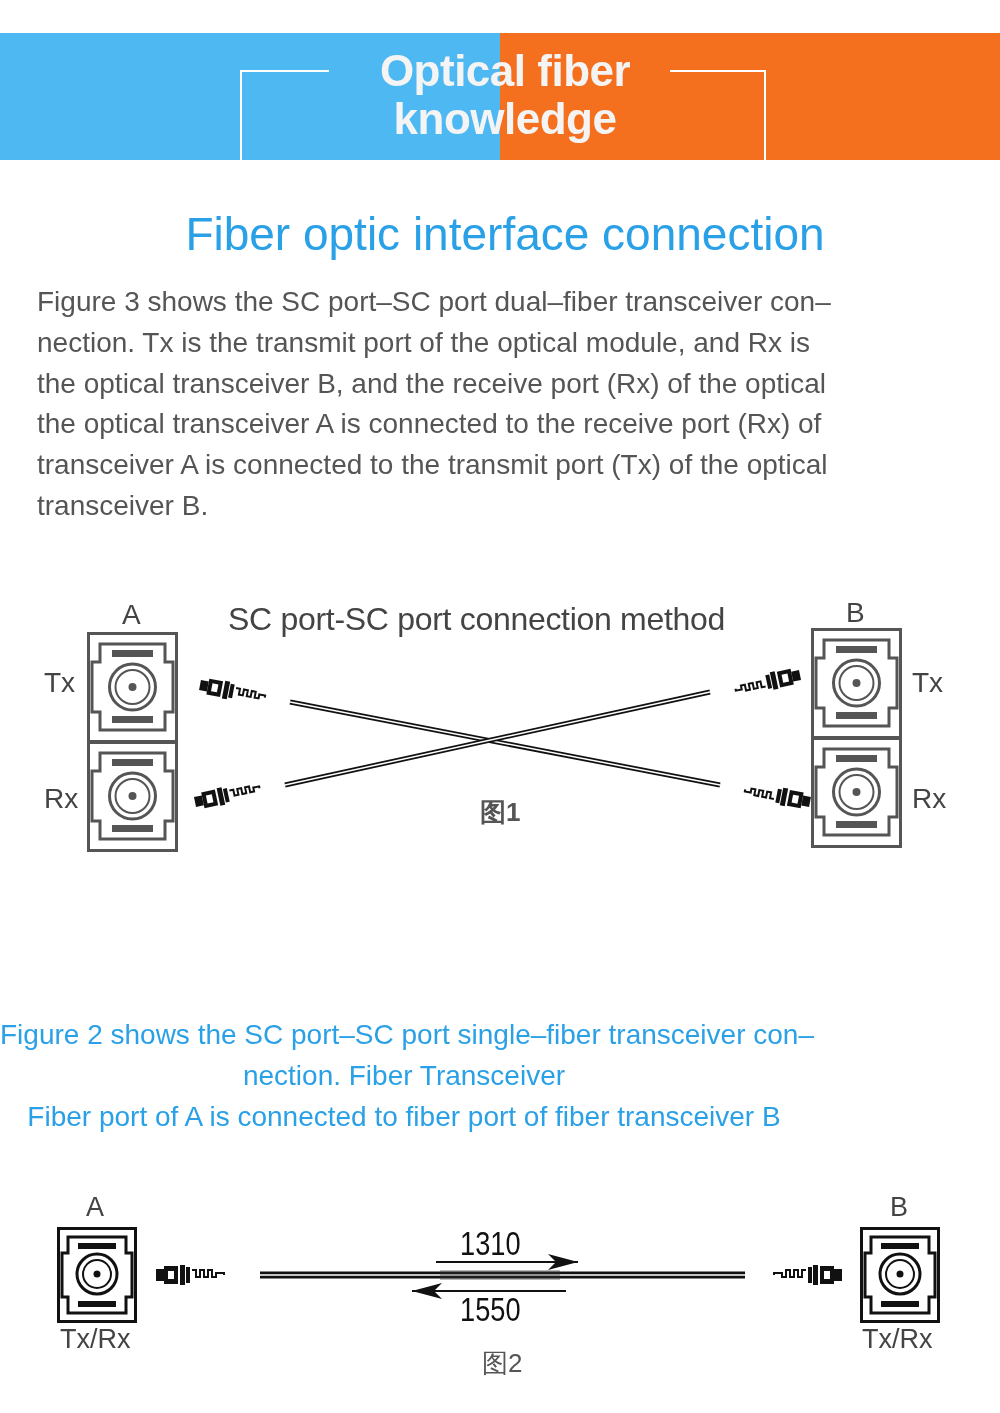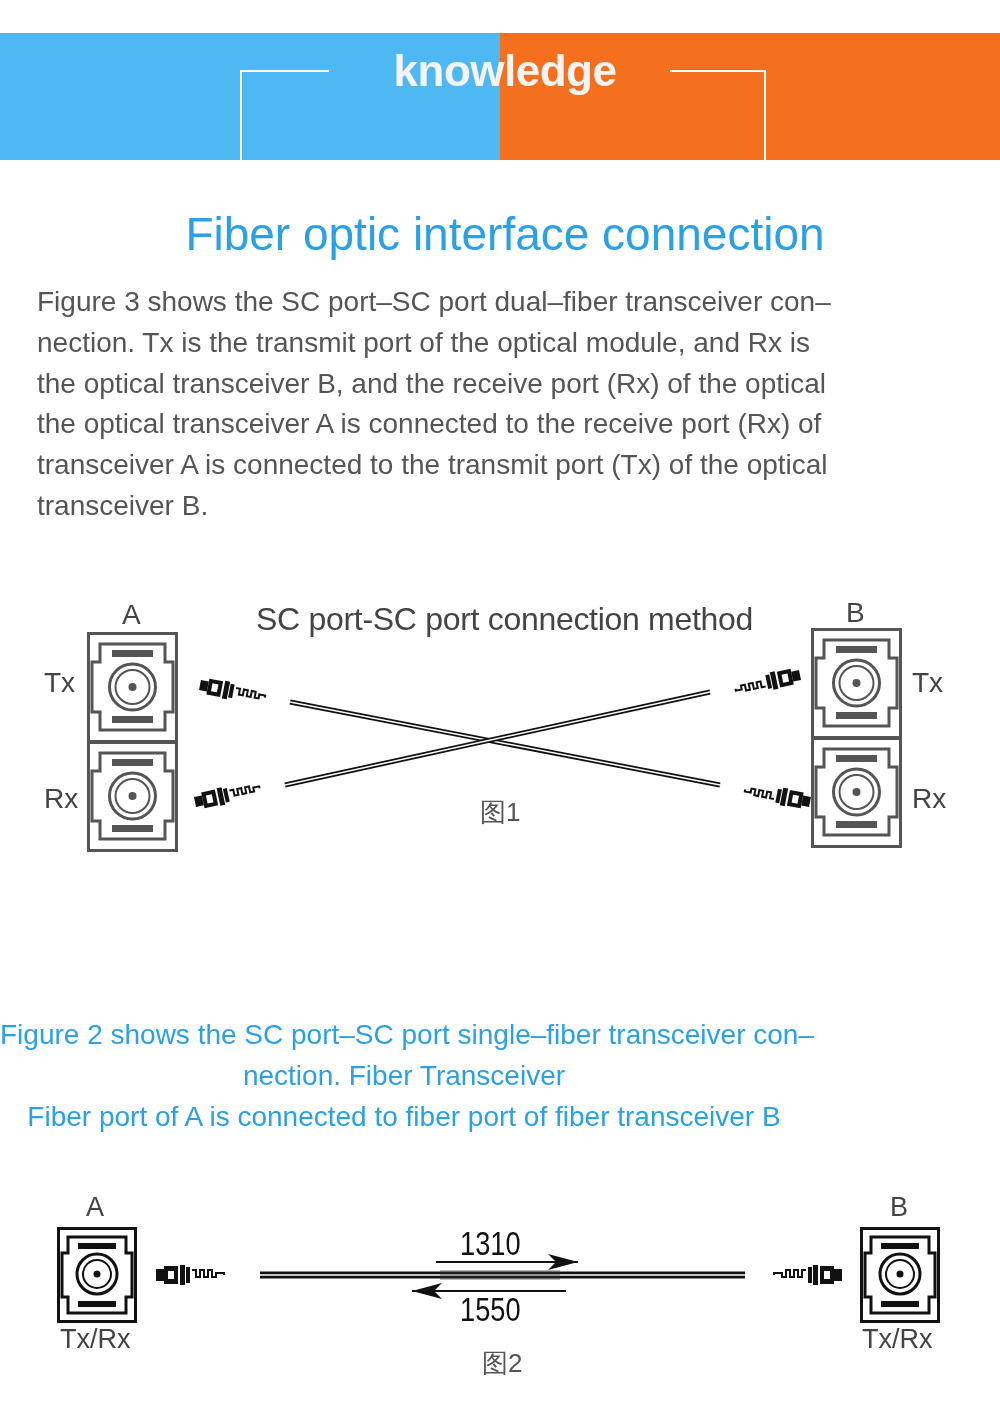--- a/index.html
+++ b/index.html
@@ -14,41 +14,42 @@
   .banner-frame-top-right { position: absolute; left: 670px; top: 37px; width: 96px; height: 2px; background: #fff; }
   .banner-title { position: absolute; left: 300px; top: 14px; width: 410px; text-align: center; color: #f4f4f4; font-size: 44px; line-height: 48px; font-weight: bold; letter-spacing: -0.5px; }
 
   .section-title { position: absolute; left: 0; top: 204px; width: 1010px; text-align: center; color: #2aa0e6; font-size: 46px; line-height: 60px; }
 
   .para { position: absolute; left: 37px; top: 282px; width: 950px; color: #555555; font-size: 28px; line-height: 40.8px; }
   .para div { white-space: nowrap; }
 
   .fig1 { position: absolute; left: 0; top: 595px; width: 1000px; height: 270px; }
   .fig-label { position: absolute; color: #444; font-size: 28px; }
-  .fig1-title { position: absolute; left: 256px; top: 6px; color: #444; font-size: 32px; letter-spacing: -0.3px; }
+  .fig1-title { position: absolute; left: 228px; top: 6px; color: #444; font-size: 32px; letter-spacing: -0.3px; }
   .fig-caption { position: absolute; color: #555; font-size: 26px; }
 
   .para2 { position: absolute; left: 0; top: 1014px; width: 808px; color: #2aa0e6; font-size: 28px; line-height: 41px; text-align: center; }
   .para2 div { white-space: nowrap; }
 
   .fig2 { position: absolute; left: 0; top: 1190px; width: 1000px; height: 200px; }
   .wl { position: absolute; font-family: "Liberation Sans Narrow", "Liberation Sans", sans-serif; color: #111; font-size: 34px; transform: scaleX(0.8); transform-origin: left top; }
 
   svg { position: absolute; overflow: visible; }
 </style>
 </head>
 <body>
 
 <div class="banner">
   <div class="banner-left"></div>
   <div class="banner-right"></div>
   <div class="banner-frame"></div>
   <div class="banner-frame-top-left"></div>
   <div class="banner-frame-top-right"></div>
   <div class="banner-title">
+    <div>Optical fiber</div>
     <div>knowledge</div>
   </div>
 </div>
 
 <div class="section-title">Fiber optic interface connection</div>
 
 <div class="para">
   <div>Figure 3 shows the SC port–SC port dual–fiber transceiver con–</div>
   <div>nection. Tx is the transmit port of the optical module, and Rx is</div>
   <div>the optical transceiver B, and the receive port (Rx) of the optical</div>
@@ -147,21 +148,21 @@
         <rect x="0" y="-5" width="8" height="10" fill="#111"></rect>
         <rect x="8" y="-8" width="14" height="16" fill="#111"></rect>
         <rect x="12" y="-4" width="6" height="8" fill="#fff"></rect>
         <rect x="24" y="-9" width="5" height="18" fill="#111"></rect>
         <rect x="30" y="-7" width="4" height="14" fill="#111"></rect>
         <path d="M36 -4 h4 v6 h4 v-6 h4 v6 h4 v-6 h4 v6 h4 v-4 h6 v2" fill="none" stroke="#111" stroke-width="2"></path>
       </g>
     </g>
   </svg>
 
-  <div class="fig-caption" style="left:480px; top:200px;">图1</div>
+  <div class="fig-caption" style="left:480px; top:200px;font-weight:bold;">图1</div>
 </div>
 
 <div class="para2">
   <div>Figure 2 shows the SC port–SC port single–fiber transceiver con–</div>
   <div>nection. Fiber Transceiver</div>
   <div>Fiber port of A is connected to fiber port of fiber transceiver B</div>
 </div>
 
 <div class="fig2">
   <div class="fig-label" style="left:86px; top:2px; font-size:27px;">A</div>

